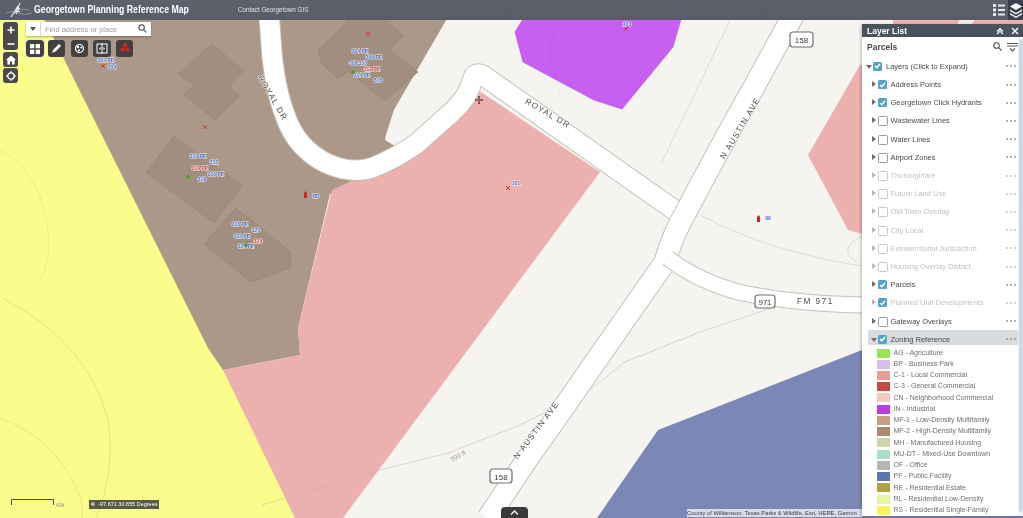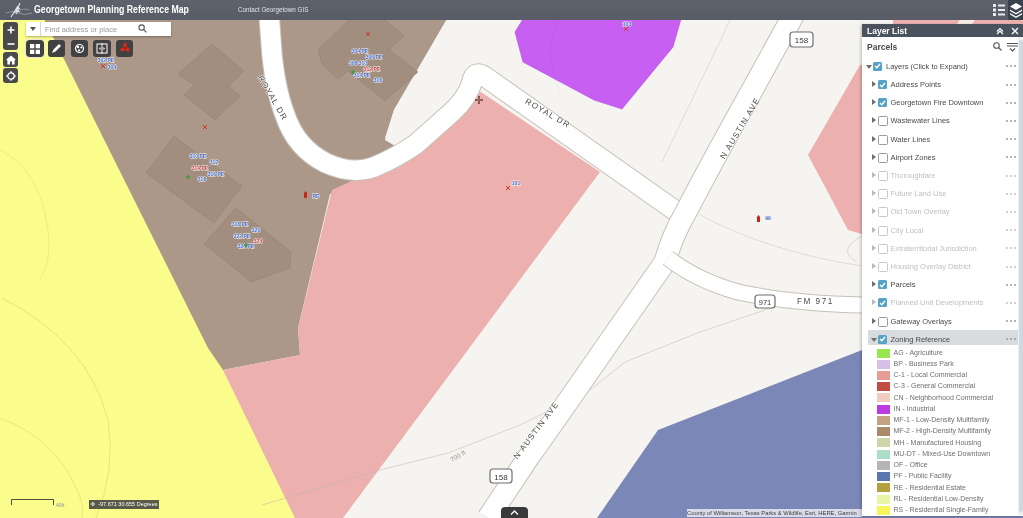--- a/index.html
+++ b/index.html
@@ -187,21 +187,21 @@
   </svg>
 </div>
 
 <div class="abs" style="left:3px;top:68px;width:15px;height:15px;background:#4a4a4a;border-radius:3px;">
   <svg class="abs" style="left:2.5px;top:2.5px" width="10" height="10" viewBox="0 0 10 10">
     <circle cx="5" cy="5" r="3.2" fill="none" stroke="#fff" stroke-width="1.3"></circle>
     <path d="M 5,0 V 2 M 5,8 V 10 M 0,5 H 2 M 8,5 H 10" stroke="#fff" stroke-width="1"></path>
   </svg>
 </div>
 
-<div class="abs" style="left:26px;top:21.5px;width:145px;height:14px;background:#fff;box-shadow:0 1px 2px rgba(0,0,0,0.3);">
+<div class="abs" style="left:26px;top:21.5px;width:125px;height:14px;background:#fff;box-shadow:0 1px 2px rgba(0,0,0,0.3);">
   <div class="abs" style="left:0;top:0;width:14px;height:14px;border-right:1px solid #d6d6d6;">
     <div class="abs" style="left:4px;top:5.5px;width:0;height:0;border-left:3.5px solid transparent;border-right:3.5px solid transparent;border-top:4px solid #555;"></div>
   </div>
   <div class="abs" style="left:19px;top:3px;font-size:7.5px;color:#9b9b9b;">Find address or place</div>
   <svg class="abs" style="left:112px;top:2.5px" width="9" height="9" viewBox="0 0 9 9">
     <circle cx="3.6" cy="3.6" r="2.7" fill="none" stroke="#555" stroke-width="1.1"></circle>
     <path d="M 5.7,5.7 L 8.4,8.4" stroke="#555" stroke-width="1.2"></path>
   </svg>
 </div>
 
@@ -303,21 +303,21 @@
 <div class="abs" style="left:28.5px;top:55.9px;font-size:7.5px;color:#4a4a4a;white-space:nowrap;">Address Points</div>
 <div class="abs" style="left:144px;top:59.5px;width:2px;height:2px;border-radius:50%;background:#9a9a9a;"></div>
         <div class="abs" style="left:148px;top:59.5px;width:2px;height:2px;border-radius:50%;background:#9a9a9a;"></div>
         <div class="abs" style="left:152px;top:59.5px;width:2px;height:2px;border-radius:50%;background:#9a9a9a;"></div>
 <div class="abs" style="left:9.5px;top:75.2px;width:0;height:0;border-top:3.5px solid transparent;border-bottom:3.5px solid transparent;border-left:4px solid #6e6e6e;"></div>
 <div class="abs" style="left:15.5px;top:74.2px;width:9px;height:9px;background:#56a3c6;border-radius:1.5px;">
           <svg class="abs" style="left:1px;top:1.5px" width="7" height="6" viewBox="0 0 7 6">
             <path d="M 1,3 L 2.8,4.8 6,1" fill="none" stroke="#fff" stroke-width="1.4"></path>
           </svg>
         </div>
-<div class="abs" style="left:28.5px;top:74.1px;font-size:7.5px;color:#4a4a4a;white-space:nowrap;">Georgetown Fire Downtown</div>
+<div class="abs" style="left:28.5px;top:74.1px;font-size:7.5px;color:#4a4a4a;white-space:nowrap;">Georgetown Click Hydrants</div>
 <div class="abs" style="left:144px;top:77.7px;width:2px;height:2px;border-radius:50%;background:#9a9a9a;"></div>
         <div class="abs" style="left:148px;top:77.7px;width:2px;height:2px;border-radius:50%;background:#9a9a9a;"></div>
         <div class="abs" style="left:152px;top:77.7px;width:2px;height:2px;border-radius:50%;background:#9a9a9a;"></div>
 <div class="abs" style="left:9.5px;top:93.4px;width:0;height:0;border-top:3.5px solid transparent;border-bottom:3.5px solid transparent;border-left:4px solid #6e6e6e;"></div>
 <div class="abs" style="left:15.5px;top:92.4px;width:8px;height:8px;background:#fff;border:1px solid #9b9b9b;border-radius:1.5px;"></div>
 <div class="abs" style="left:28.5px;top:92.3px;font-size:7.5px;color:#4a4a4a;white-space:nowrap;">Wastewater Lines</div>
 <div class="abs" style="left:144px;top:95.9px;width:2px;height:2px;border-radius:50%;background:#9a9a9a;"></div>
         <div class="abs" style="left:148px;top:95.9px;width:2px;height:2px;border-radius:50%;background:#9a9a9a;"></div>
         <div class="abs" style="left:152px;top:95.9px;width:2px;height:2px;border-radius:50%;background:#9a9a9a;"></div>
 <div class="abs" style="left:9.5px;top:111.6px;width:0;height:0;border-top:3.5px solid transparent;border-bottom:3.5px solid transparent;border-left:4px solid #6e6e6e;"></div>

